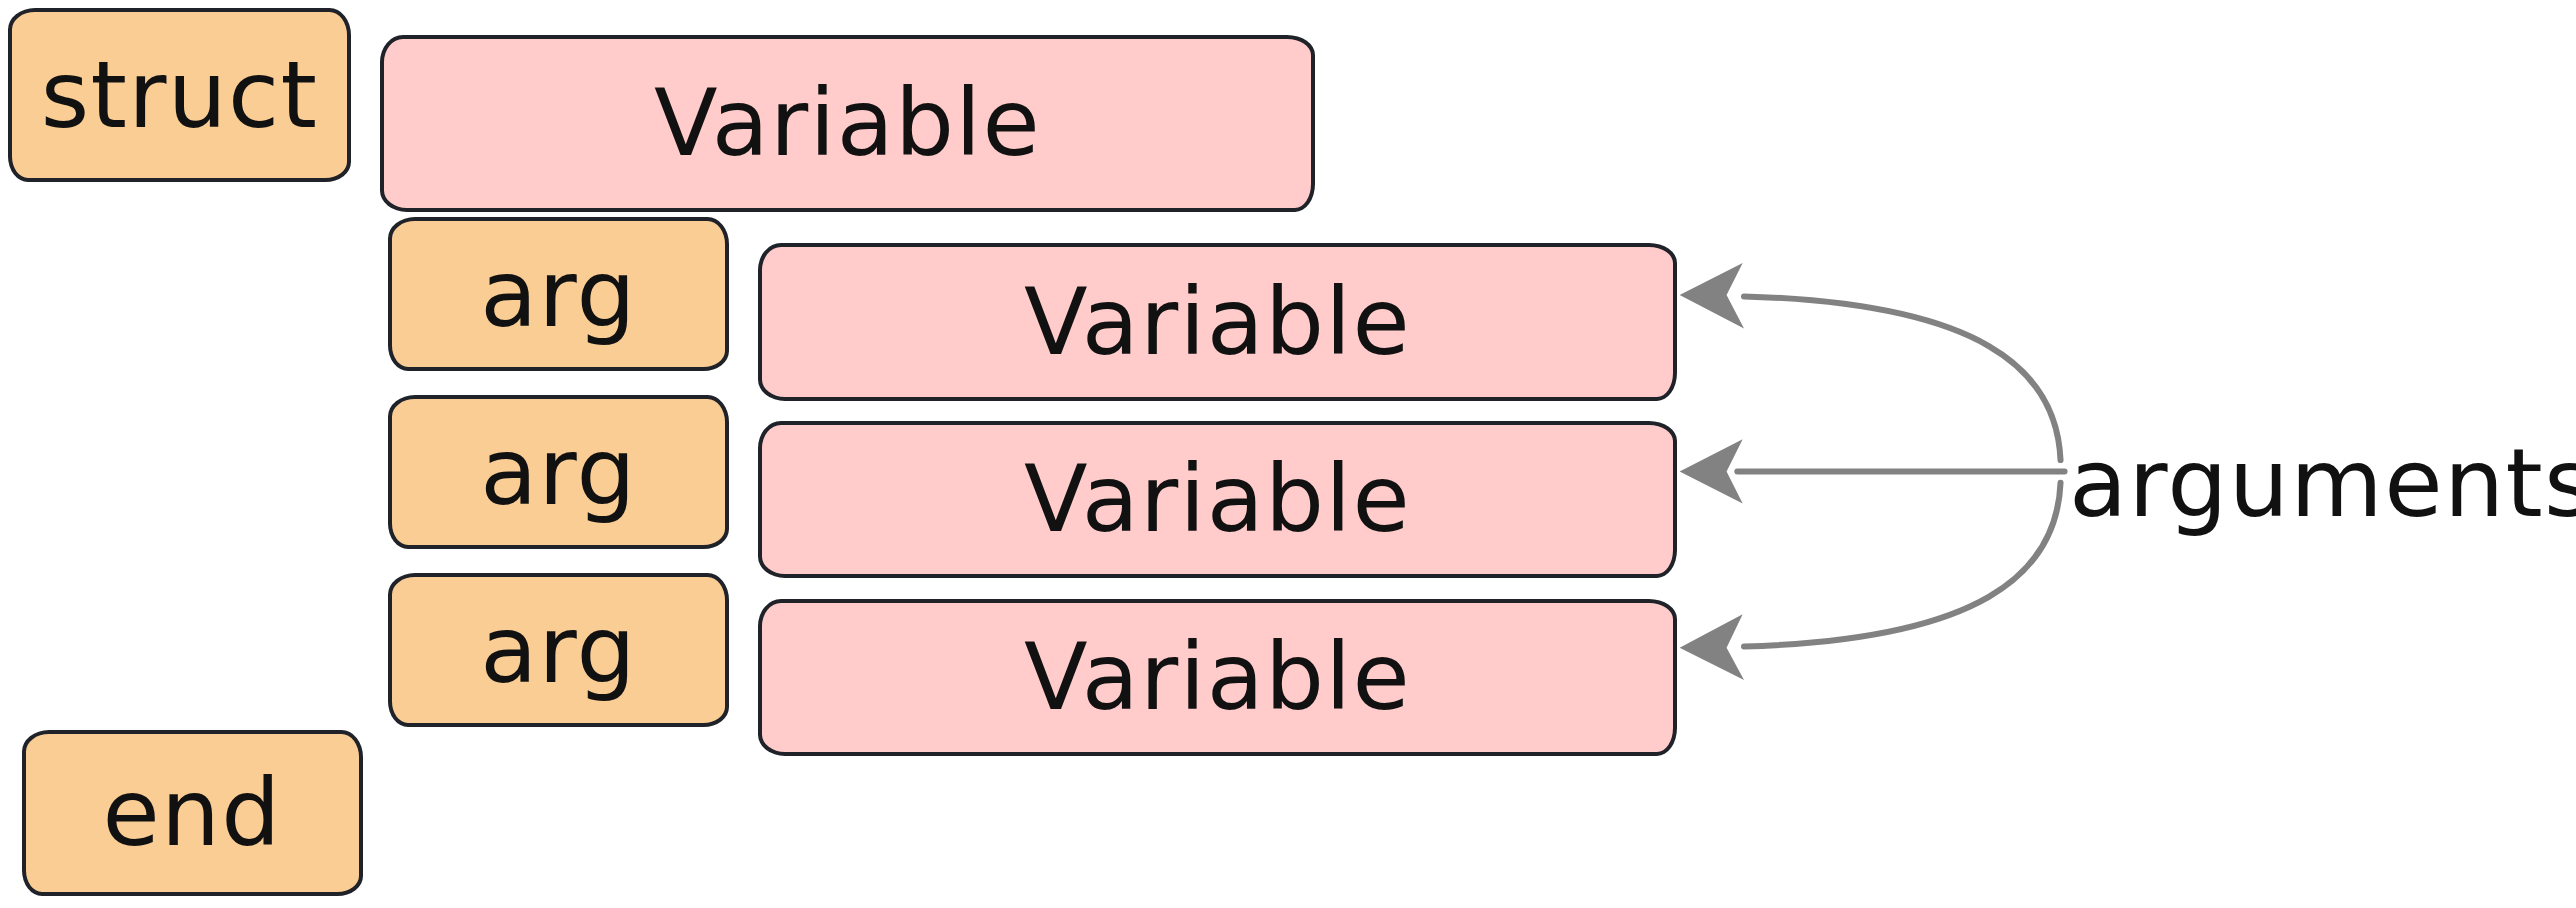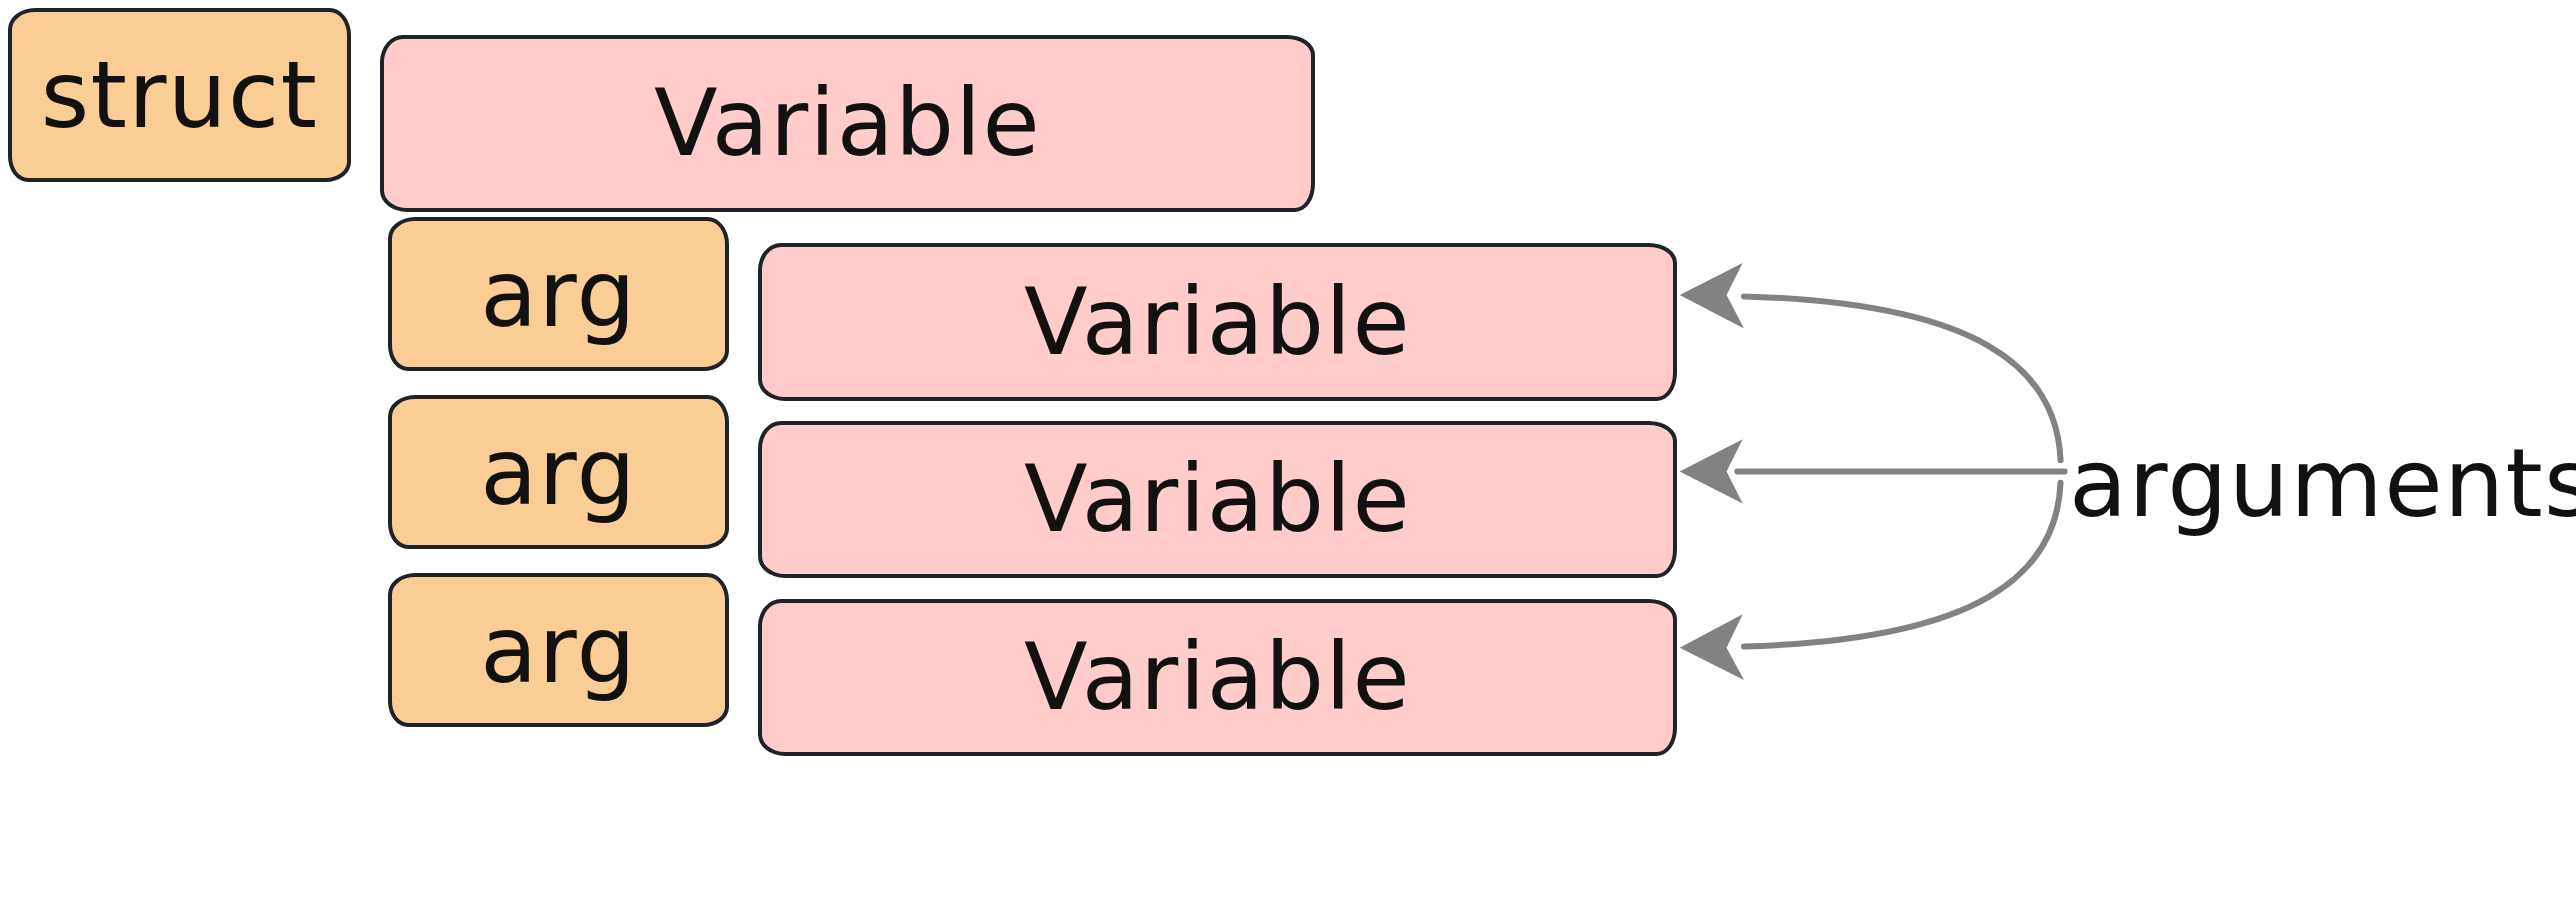--- a/index.html
+++ b/index.html
@@ -79,20 +79,23 @@
     <span>Variable</span>
   </div>
 
   <div class="box kw" id="box-arg-3">
     <span>arg</span>
   </div>
   <div class="box var" id="box-var-3">
     <span>Variable</span>
   </div>
 
+  <div class="box kw" id="box-end">
+    <span>end</span>
+  </div>
 
   <svg id="arrow-layer" viewBox="0 0 3840 1354" aria-hidden="true">
 
     <g>
       <path class="arrow-line" d="M 3072 686 C 3066 548 2950 452 2600 442"></path>
       <path class="arrow-head" d="M 2504 440 L 2598 392 L 2574 440 L 2600 490 Z"></path>
     </g>
 
     <g>
       <path class="arrow-line" d="M 3078 703 L 2590 703"></path>

